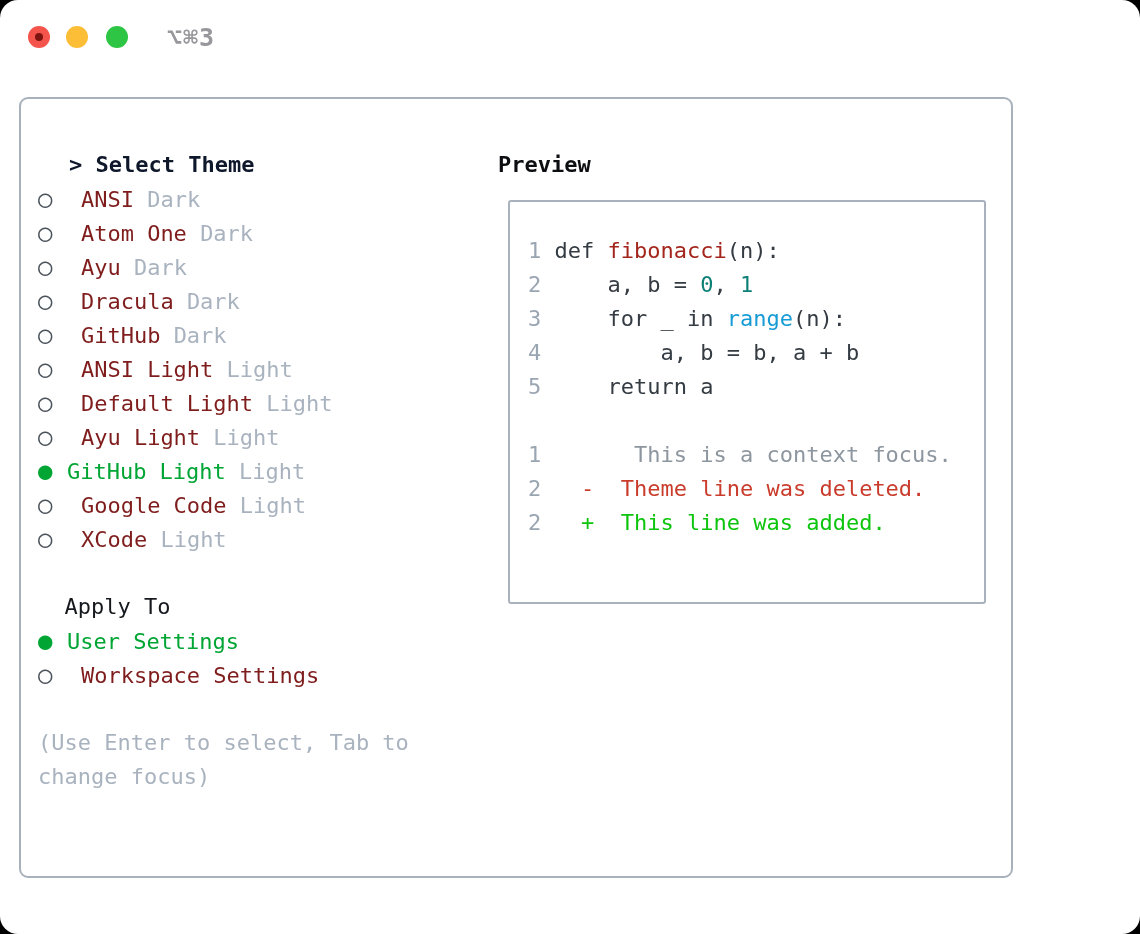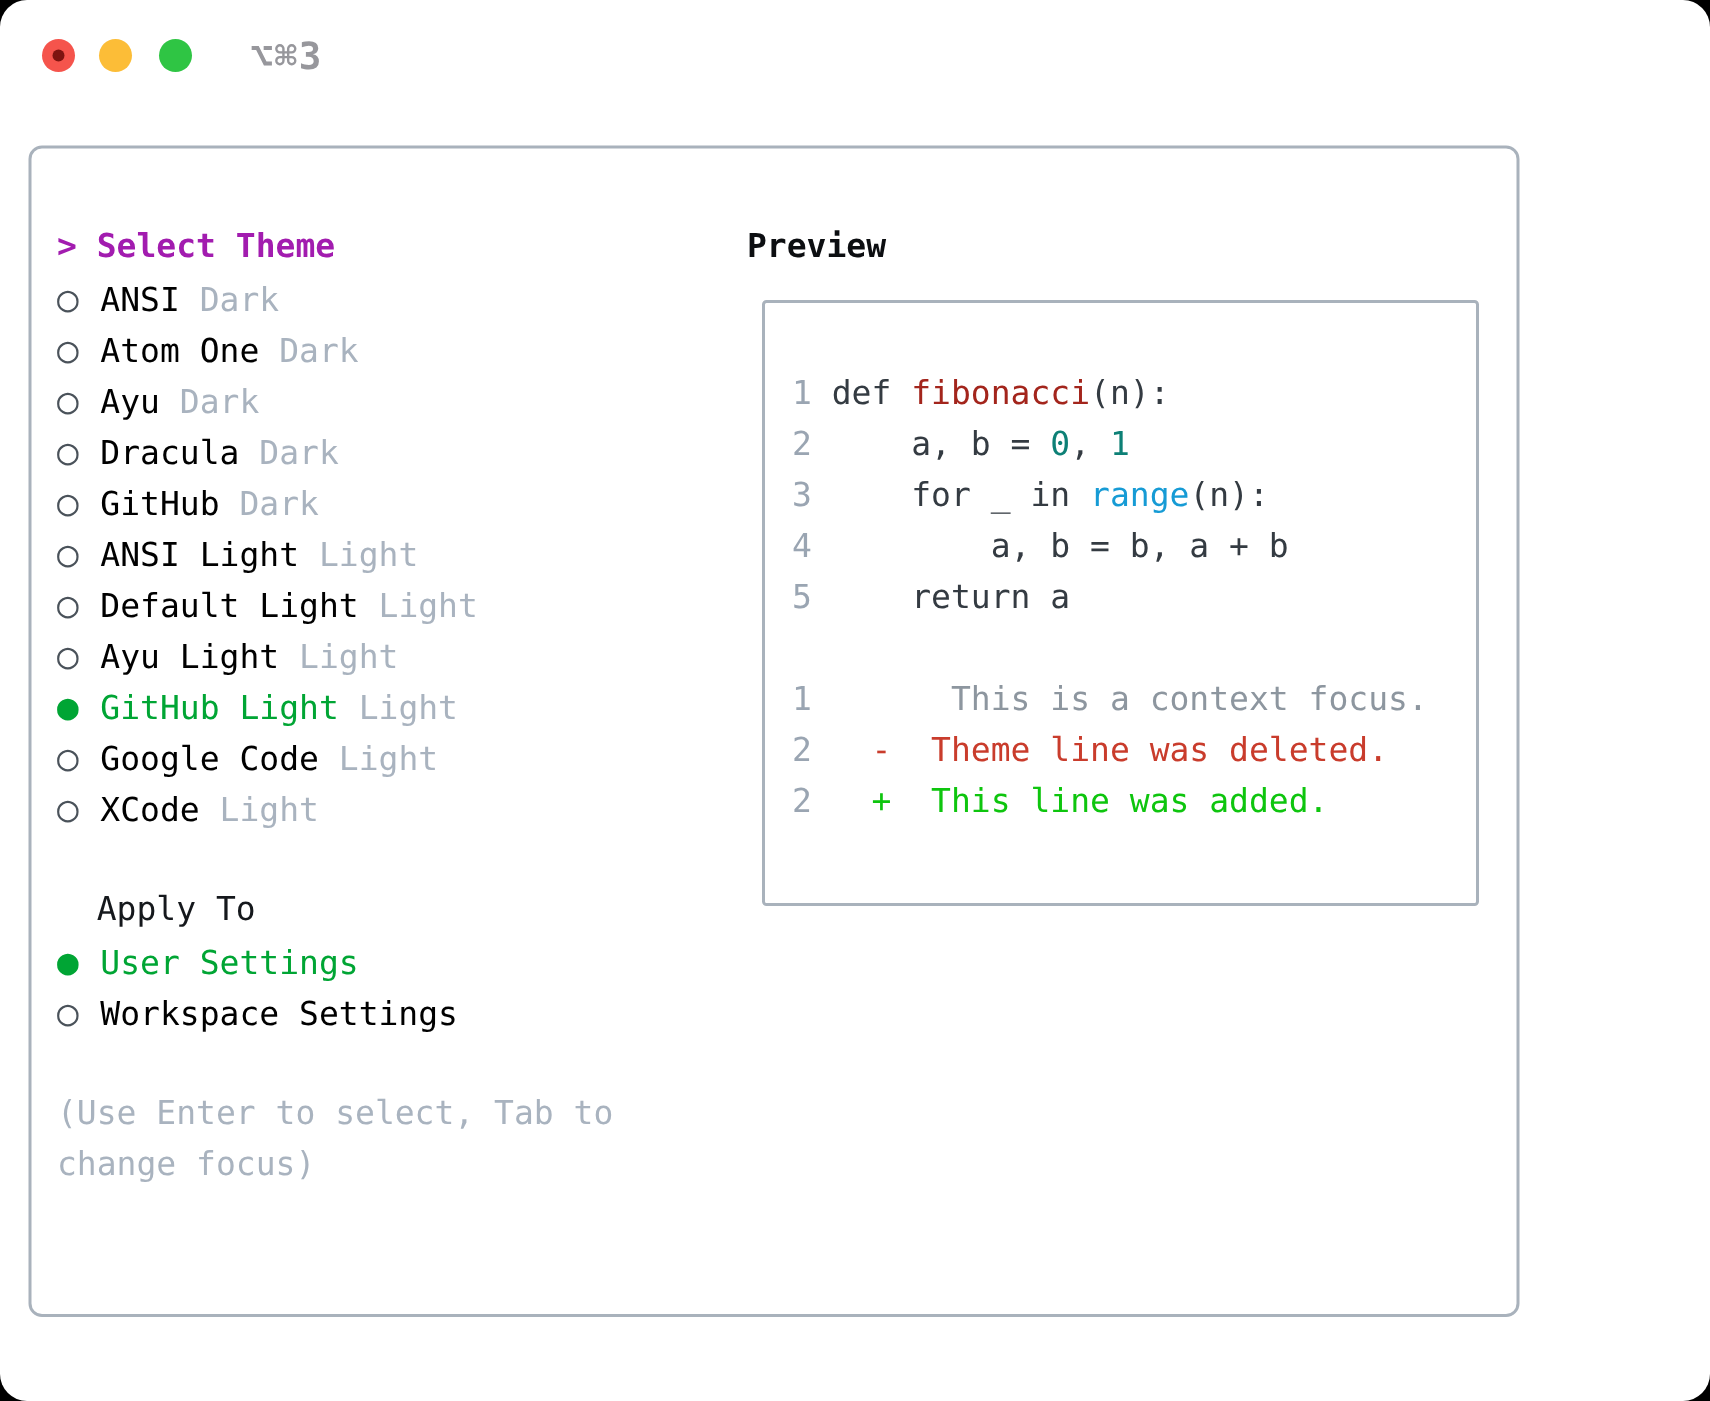--- a/index.html
+++ b/index.html
@@ -43,27 +43,27 @@
     font-size:22px;line-height:34px;font-weight:bold;color:#0c0e11;
     white-space:pre;
   }
   .preview-box{
     position:absolute;left:487px;top:101px;width:478px;height:404px;
     border:2px solid #a9b2bc;border-radius:3px;box-sizing:border-box;
     background:#fff;
   }
   .preview-content{
     position:absolute;left:0;top:0;right:0;bottom:0;
-    padding:44px 0 0 18px;
+    padding:32px 0 0 18px;
     font-size:22px;line-height:34px;
     overflow:hidden;
   }
   
-  .c-title{color:#a21caf;font-weight:bold;}
-  .c-fg{color:#000000;}
+  .c-title{color:#0f172a;font-weight:bold;margin-left:31px;}
+  .c-fg{color:#7f1d1d;margin-left:14px;}
   .c-dark{color:#15181c;text-align:center;}
   .c-muted{color:#a9b3bf;margin-top:28px;}
   .c-mark{color:#4a525a;font-size:24px;}
   .c-markgreen{color:#00a534;font-size:24px;}
   .c-green{color:#00a534;}
   .c-num{color:#9aa5b2;}
   .c-code{color:#343b42;}
   .c-func{color:#a3251c;}
   .c-teal{color:#0d8076;}
   .c-blue{color:#169bd5;text-align:center;}

